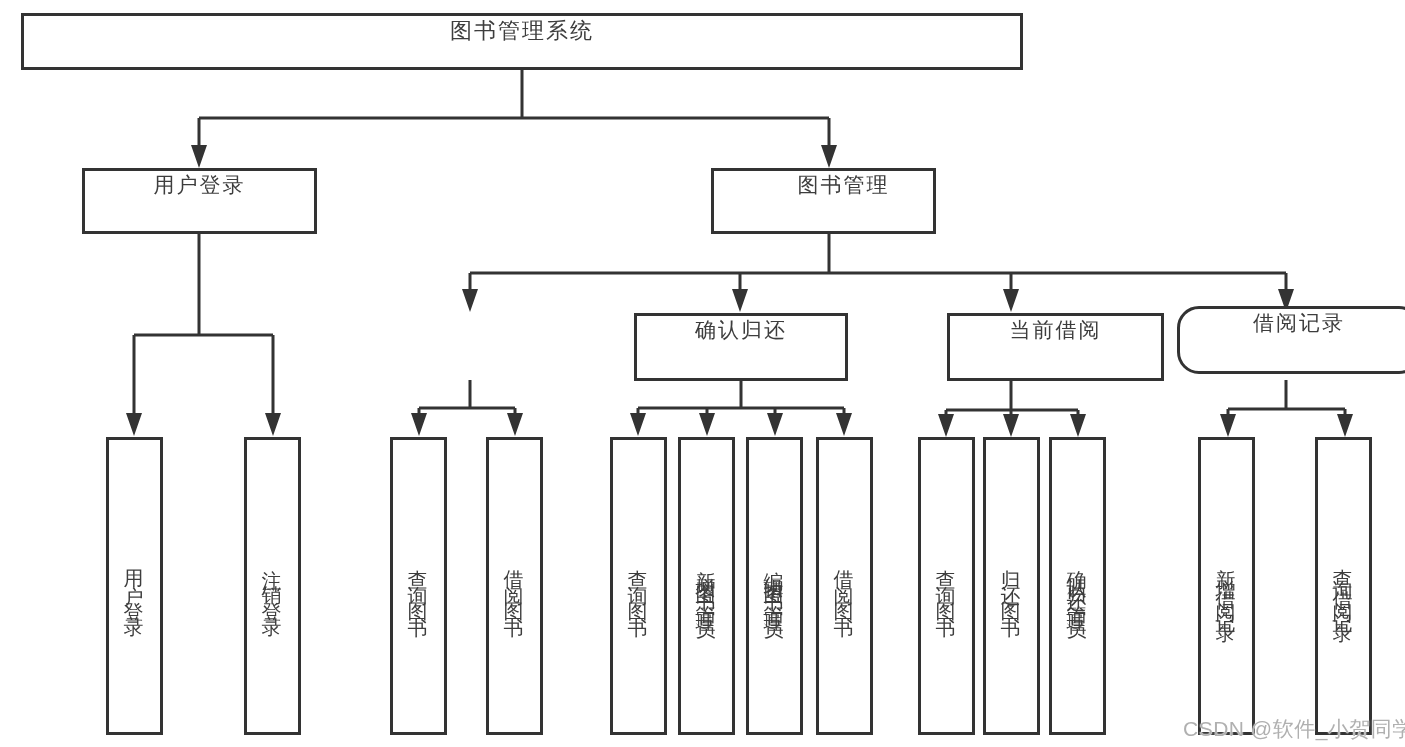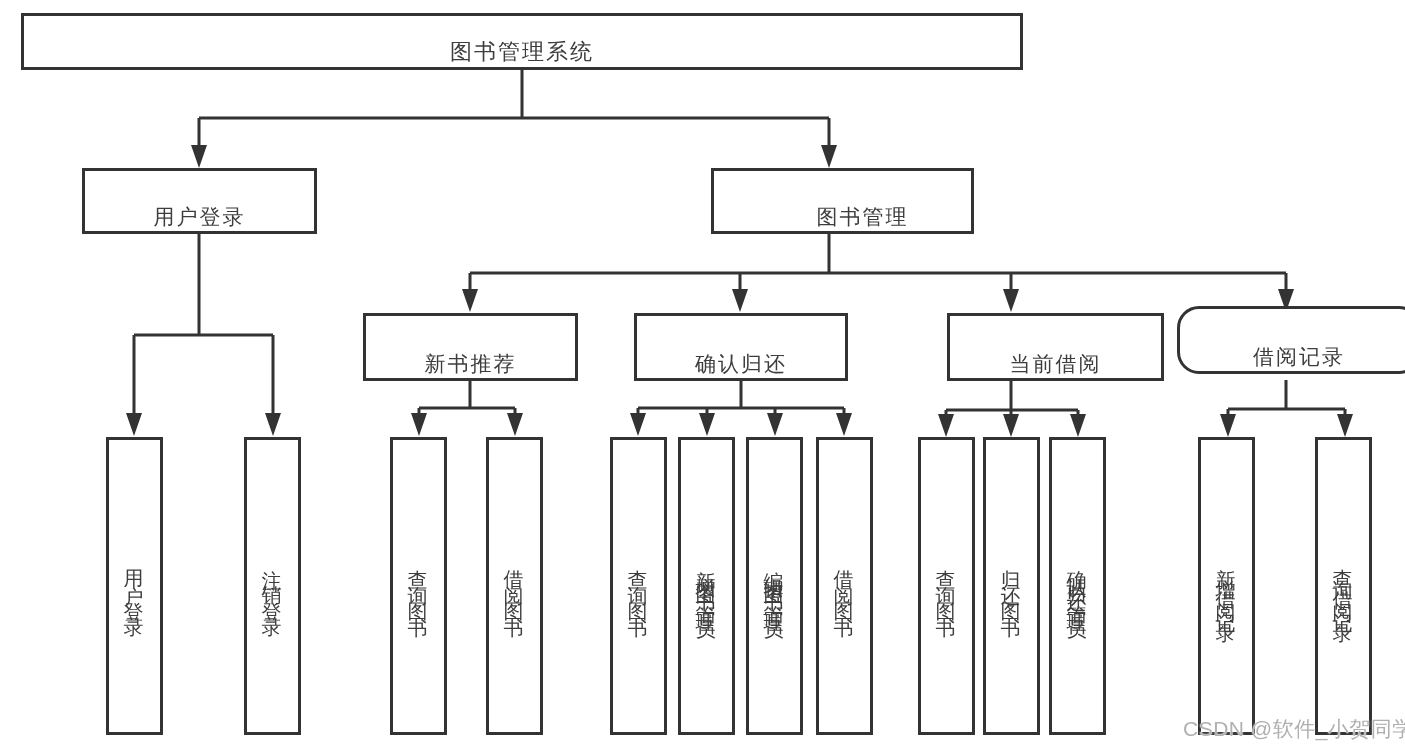--- a/index.html
+++ b/index.html
@@ -15,21 +15,21 @@
     position: absolute;
     left: 0; top: 0;
     z-index: 1;
   }
   .hbox {
     position: absolute;
     box-sizing: border-box;
     background: #ffffff;
     border: 3px solid #333333;
     display: flex;
-    align-items: flex-end;
+    align-items: flex-start;
     justify-content: center;
     color: #3d3d3d;
     letter-spacing: 2px;
     z-index: 2;
     font-size: 21px;
   }
   .root-box { font-size: 22px; }
   .vbox {
     position: absolute;
     top: 437px;
@@ -125,27 +125,24 @@
              M1337 414 L1353 414 L1345 437 Z"></path>
   </svg>
 
   <div class="hbox root-box" style="left:21px; top:13px; width:1002px; height:57px;">
     <span>图书管理系统</span>
   </div>
 
   <div class="hbox" style="left:82px; top:168px; width:235px; height:66px;">
     <span>用户登录</span>
   </div>
-  <div class="hbox" style="left:711px; top:168px; width:263px; height:66px;padding-left:40px;">
+  <div class="hbox" style="left:711px; top:168px; width:225px; height:66px;padding-left:40px;">
     <span>图书管理</span>
   </div>
 
-  <div class="hbox" style="left:363px; top:313px; width:215px; height:68px;">
-    <span>新书推荐</span>
-  </div>
   <div class="hbox" style="left:634px; top:313px; width:214px; height:68px;">
     <span>确认归还</span>
   </div>
   <div class="hbox" style="left:903px; top:313px; width:217px; height:68px;margin-left:44px;">
     <span>当前借阅</span>
   </div>
   <div class="hbox" style="left:1177px; top:306px; width:244px; height:68px;border-radius:22px;">
     <span>借阅记录</span>
   </div>
 

